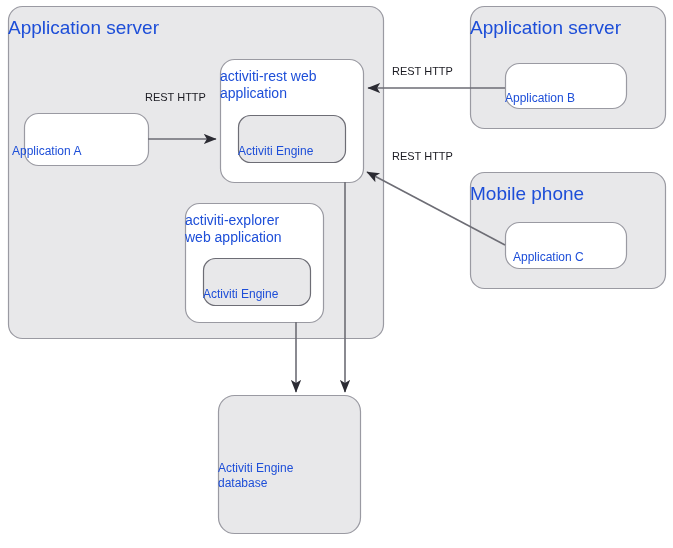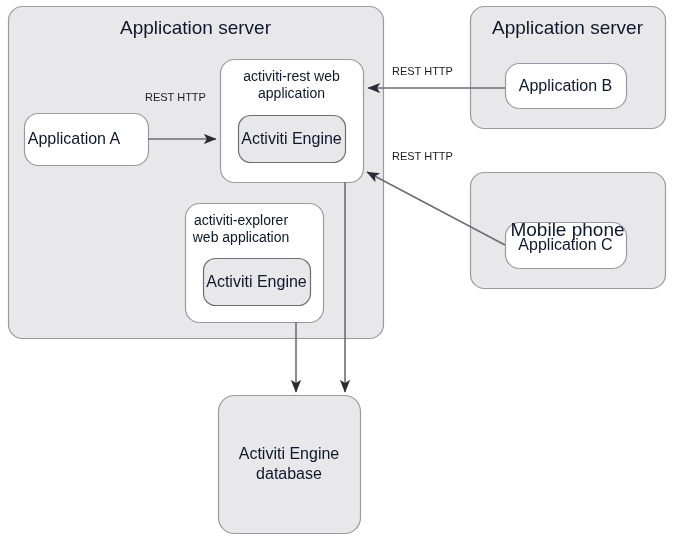--- a/index.html
+++ b/index.html
@@ -17,29 +17,28 @@
   }
   svg.layer {
     position: absolute;
     left: 0;
     top: 0;
     width: 673px;
     height: 548px;
   }
   .node-label {
     position: absolute;
-    text-align: center;
-    color: #0f172a;
+    color: #1d4ed8;
     line-height: 1.22;
     white-space: pre-line;
     pointer-events: none;
   }
   .title-lg { font-size: 19px; }
   .title-md { font-size: 14px; }
-  .title-sm { font-size: 16px; }
+  .title-sm { font-size: 12px; margin-top: 12px; }
   .edge-label {
     position: absolute;
     font-size: 11px;
     color: #1b1b22;
     white-space: nowrap;
     pointer-events: none;
   }
   .hit {
     position: absolute;
   }
@@ -73,30 +72,30 @@
         <polyline points="505,88 368,88" fill="none" stroke="#6d6d75" stroke-width="1.6" marker-end="url(#arrowhead)"></polyline>
         <polyline points="505,245 367,172" fill="none" stroke="#6d6d75" stroke-width="1.6" marker-end="url(#arrowhead)"></polyline>
         <polyline points="296,322 296,392" fill="none" stroke="#6d6d75" stroke-width="1.6" marker-end="url(#arrowhead)"></polyline>
         <polyline points="345,182 345,392" fill="none" stroke="#6d6d75" stroke-width="1.6" marker-end="url(#arrowhead)"></polyline>
       </g>
   </svg>
 
   <div id="label-layer">
       <div class="node-label title-lg" style="left: 8px; width: 375px; top: 16px;">Application server</div>
       <div class="node-label title-lg" style="left: 470px; width: 195px; top: 16px;">Application server</div>
-      <div class="node-label title-lg" style="left: 470px; width: 195px; top: 182px; margin-top: 36px;">Mobile phone</div>
+      <div class="node-label title-lg" style="left: 470px; width: 195px; top: 182px;">Mobile phone</div>
       <div class="node-label title-sm" style="left: 12px; width: 124px; top: 139px; transform: translateY(-50%);">Application A</div>
       <div class="node-label title-md" style="left: 220px; width: 143px; top: 68px;">activiti-rest web
 application</div>
       <div class="node-label title-sm" style="left: 238px; width: 107px; top: 138.5px; transform: translateY(-50%);">Activiti Engine</div>
       <div class="node-label title-md" style="left: 185px; width: 112px; top: 212px;">activiti-explorer
 web application</div>
       <div class="node-label title-sm" style="left: 203px; width: 107px; top: 281.5px; transform: translateY(-50%);">Activiti Engine</div>
       <div class="node-label title-sm" style="left: 505px; width: 121px; top: 85.5px; transform: translateY(-50%);">Application B</div>
-      <div class="node-label title-sm" style="left: 505px; width: 121px; top: 245px; transform: translateY(-50%);">Application C</div>
+      <div class="node-label title-sm" style="left: 505px; width: 121px; top: 245px; transform: translateY(-50%); padding-left: 8px;">Application C</div>
       <div class="node-label title-sm" style="left: 218px; width: 142px; top: 464px; transform: translateY(-50%);">Activiti Engine
 database</div>
       <div class="edge-label" style="left: 145px; top: 91px;">REST HTTP</div>
       <div class="edge-label" style="left: 392px; top: 65px;">REST HTTP</div>
       <div class="edge-label" style="left: 392px; top: 150px;">REST HTTP</div>
     </div>
   <div id="hit-layer">
       <div class="hit" style="left: 8px; top: 6px; width: 375px; height: 332px; border-radius: 14px;"></div>
       <div class="hit" style="left: 470px; top: 6px; width: 195px; height: 122px; border-radius: 14px;"></div>
       <div class="hit" style="left: 470px; top: 172px; width: 195px; height: 116px; border-radius: 14px;"></div>

